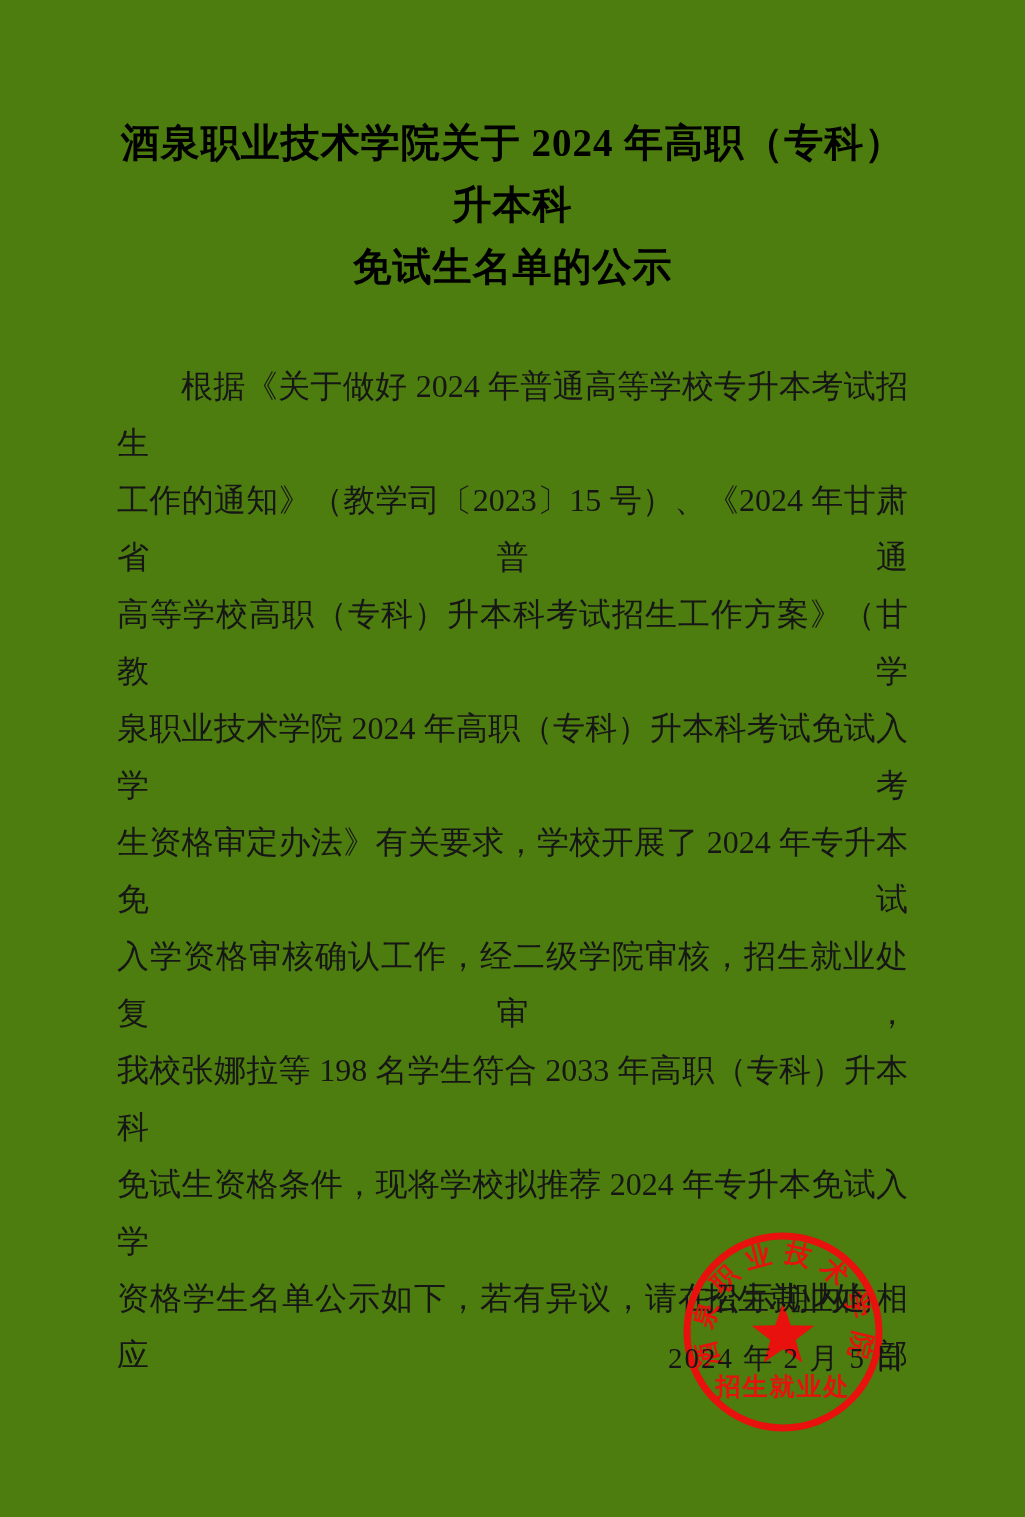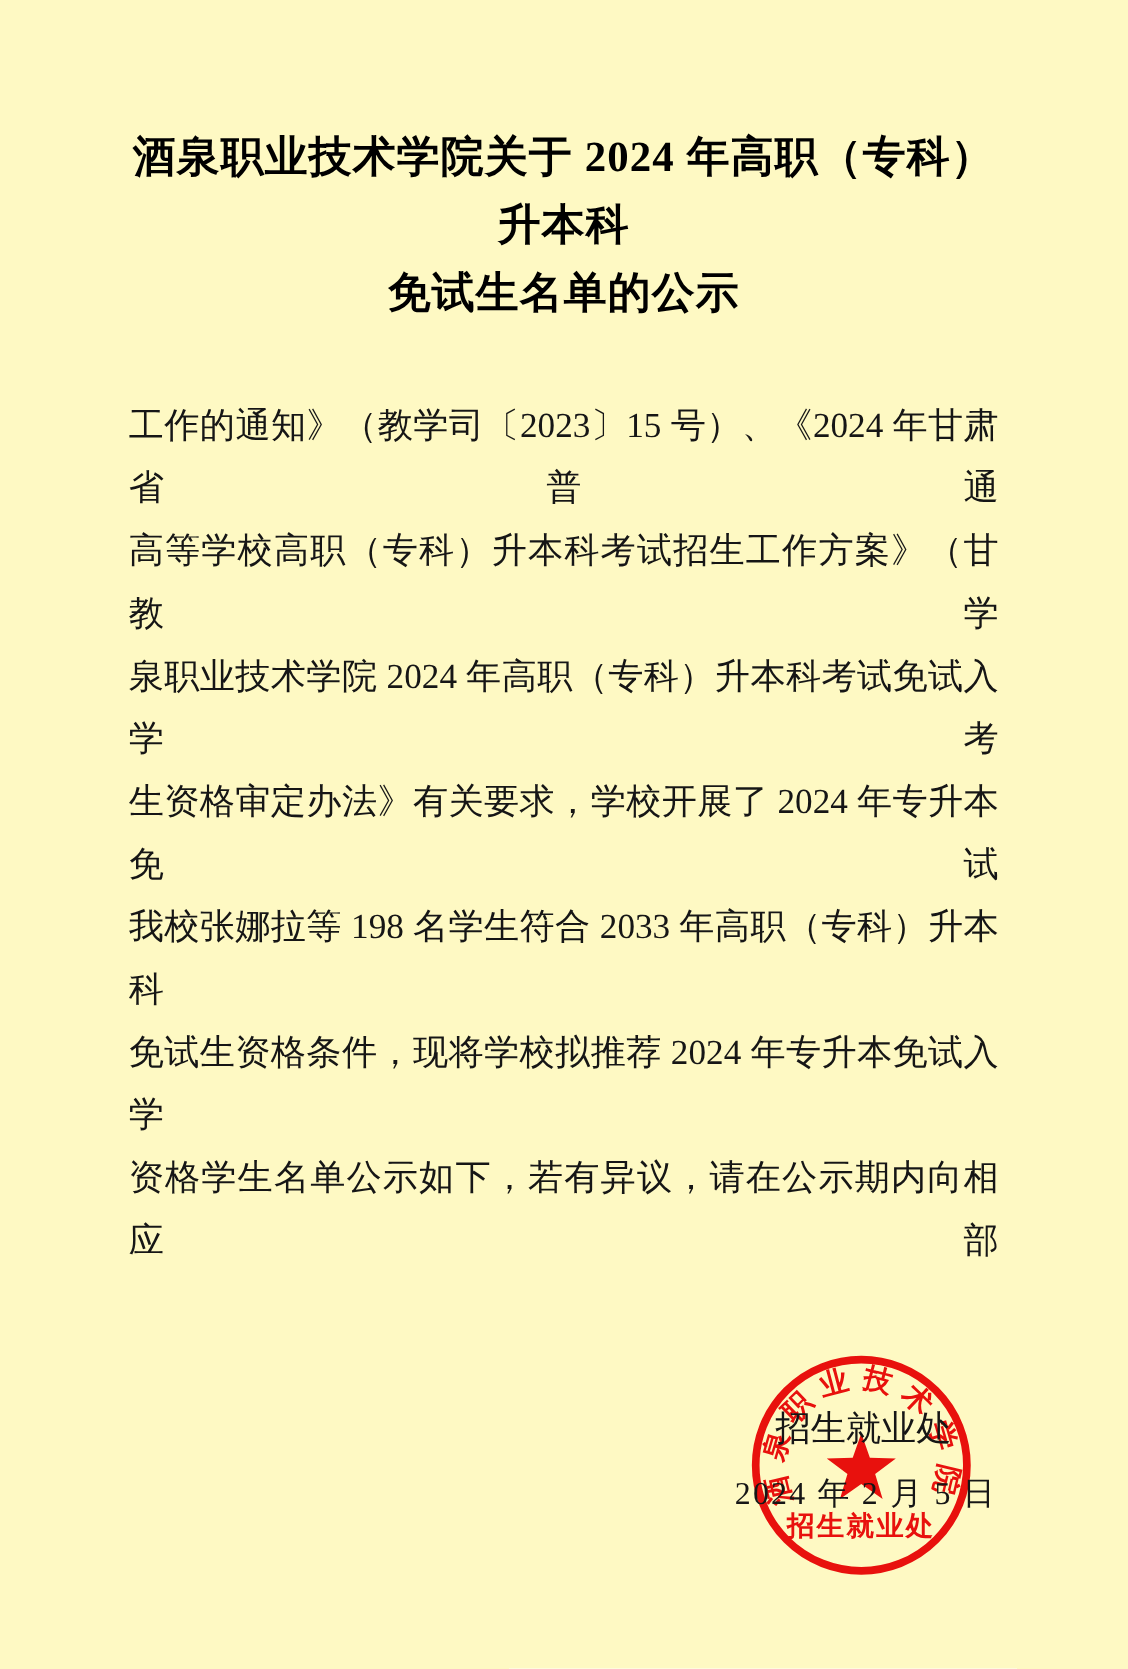--- a/index.html
+++ b/index.html
@@ -4,21 +4,21 @@
 <style>
   html, body {
     margin: 0;
     padding: 0;
     background: #ffffff;
   }
   .page {
     position: relative;
     width: 1025px;
     height: 1517px;
-    background: #fef9c3;
+    background: #4d7c0f;
     overflow: hidden;
     font-family: "Liberation Serif", serif;
     color: #161616;
   }
   .content {
     padding: 0 117px;
   }
   .doc-title {
     margin-top: 112px;
     text-align: center;
@@ -90,24 +90,26 @@
 
 <div class="page">
   <div class="content">
 
     <div class="doc-title">
       <div>酒泉职业技术学院关于 2024 年高职（专科）升本科</div>
       <div>免试生名单的公示</div>
     </div>
 
     <div class="body-par">
+      <div class="bline first">根据《关于做好 2024 年普通高等学校专升本考试招生</div>
       <div class="bline">工作的通知》（教学司〔2023〕15 号）、《2024 年甘肃省普通</div>
       <div class="bline">高等学校高职（专科）升本科考试招生工作方案》（甘教学</div>
       <div class="bline">泉职业技术学院 2024 年高职（专科）升本科考试免试入学考</div>
       <div class="bline">生资格审定办法》有关要求，学校开展了 2024 年专升本免试</div>
+      <div class="bline">入学资格审核确认工作，经二级学院审核，招生就业处复审，</div>
       <div class="bline">我校张娜拉等 198 名学生符合 2033 年高职（专科）升本科</div>
       <div class="bline">免试生资格条件，现将学校拟推荐 2024 年专升本免试入学</div>
       <div class="bline">资格学生名单公示如下，若有异议，请在公示期内向相应部</div>
 
     </div>
 
   </div>
 
   <div class="sig-dept">招生就业处</div>
   <div class="sig-date">2024 年 2 月 5 日</div>

